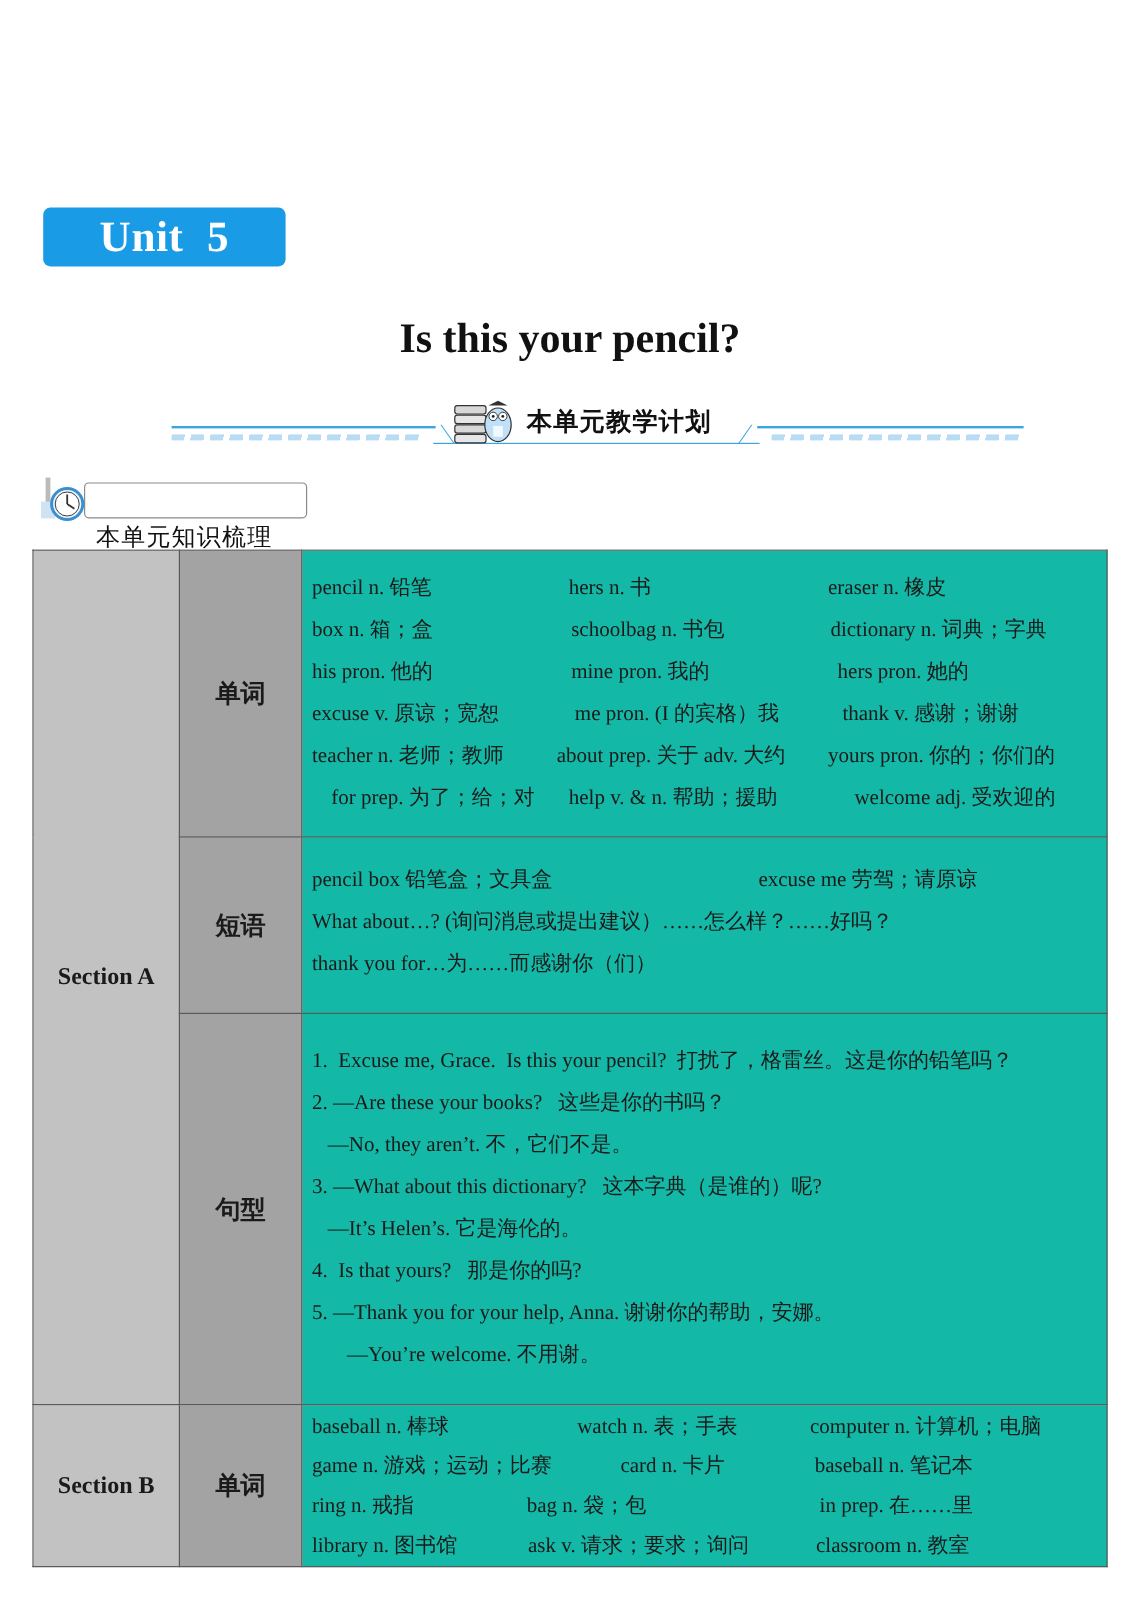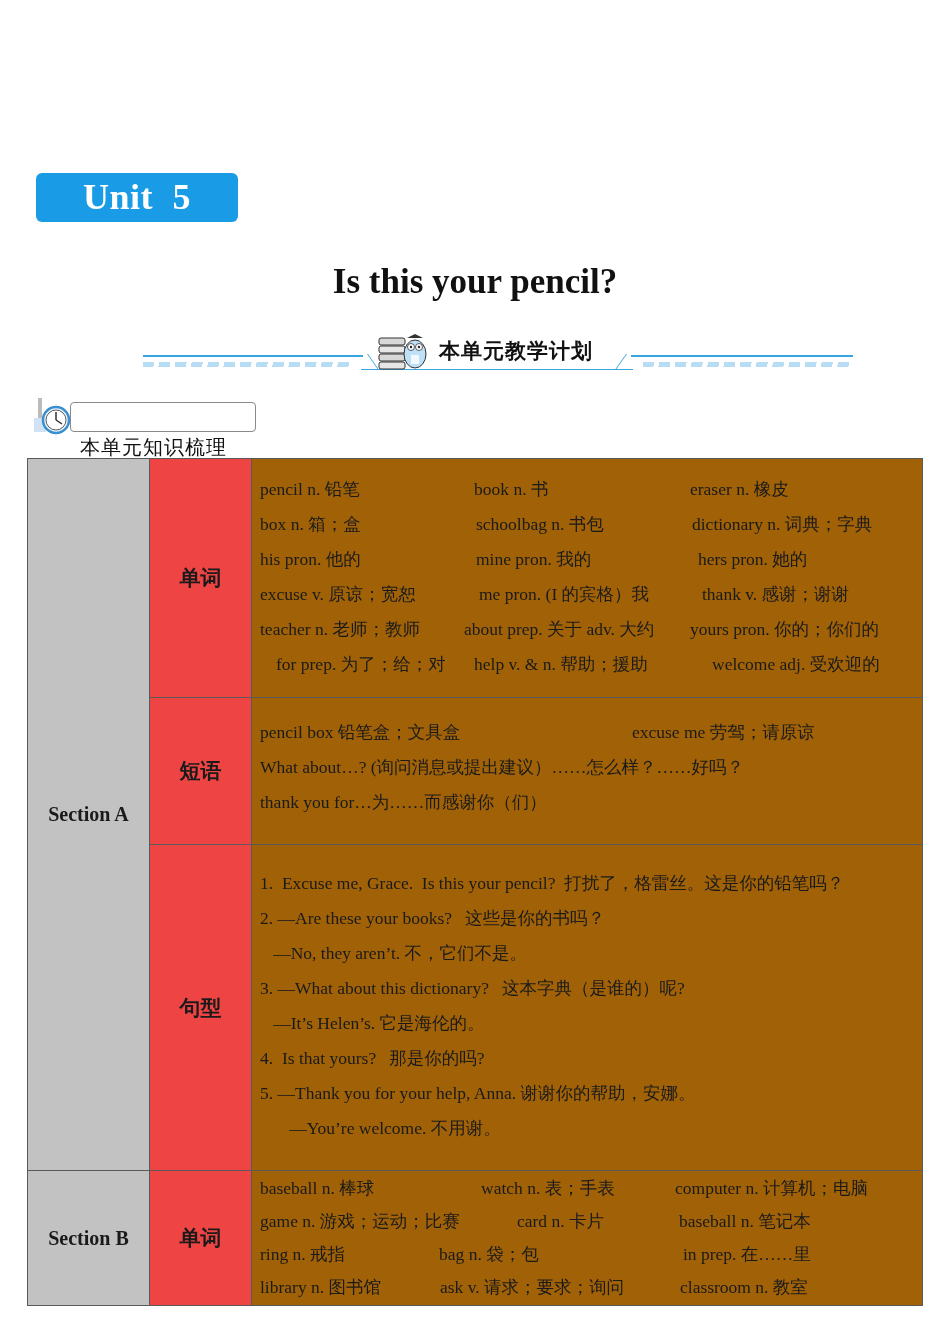--- a/index.html
+++ b/index.html
@@ -35,23 +35,23 @@
   .knowledge-header .clock { position: absolute; left: 0; top: 0; width: 44px; height: 40px; }
   .knowledge-header .label-box { position: absolute; left: 36px; top: 6px; width: 184px; height: 28px;
     border: 1.5px solid #8a8a8a; border-radius: 4px; background: #fff; }
   .knowledge-header .label-text { position: absolute; left: 46px; top: 8px; font-size: 20px;
     font-family: "DejaVu Sans", sans-serif; color: #111; letter-spacing: 1px; margin-top: 30px; }
 
   table.kt { position: absolute; left: 27px; top: 458px; width: 896px; border-collapse: collapse;
     table-layout: fixed; }
   table.kt td { border: 1.3px solid #5a5a5a; padding: 0; vertical-align: middle; }
   td.sec { background: #c2c2c2; width: 121px; text-align: center; font-weight: bold; font-size: 20px; }
-  td.cat { background: #ef4444; width: 100px; text-align: center; font-weight: bold; font-size: 21px;
+  td.cat { background: #a3a3a3; width: 100px; text-align: center; font-weight: bold; font-size: 21px;
     font-family: "DejaVu Sans", sans-serif; margin-left: 12px; }
-  td.content { background: #a16207; padding-left: 8px !important; font-size: 17.5px; }
+  td.content { background: #14b8a6; padding-left: 8px !important; font-size: 17.5px; }
 
   .line { height: 35px; line-height: 35px; white-space: nowrap; position: relative; }
   .line span { position: absolute; top: 0; }
 
   .vocab-a { padding-top: 11px !important; padding-bottom: 14px !important; }
   .phr { padding-top: 16px !important; padding-bottom: 24px !important; }
   .sent { padding-top: 20px !important; padding-bottom: 24px !important; margin-top: 20px; }
   .vocab-b { padding-top: 0 !important; padding-bottom: 0 !important; }
 </style>
 </head>
@@ -102,21 +102,21 @@
       <col style="width:102px">
       <col>
     </colgroup>
   <tbody>
       <tr>
     <td class="sec" rowspan="3">Section A</td>
     <td class="cat" style="height:238px">单词</td>
     <td class="content vocab-a">
       <div class="line">
             <span style="left:0">pencil n. 铅笔</span>
-            <span style="left:214px">book n. 书</span>
+            <span style="left:214px">hers n. 书</span>
             <span style="left:430px">eraser n. 橡皮</span>
           </div>
       <div class="line">
             <span style="left:0">box n. 箱；盒</span>
             <span style="left:216px">schoolbag n. 书包</span>
             <span style="left:432px">dictionary n. 词典；字典</span>
           </div>
       <div class="line">
             <span style="left:0">his pron. 他的</span>
             <span style="left:216px">mine pron. 我的</span>

